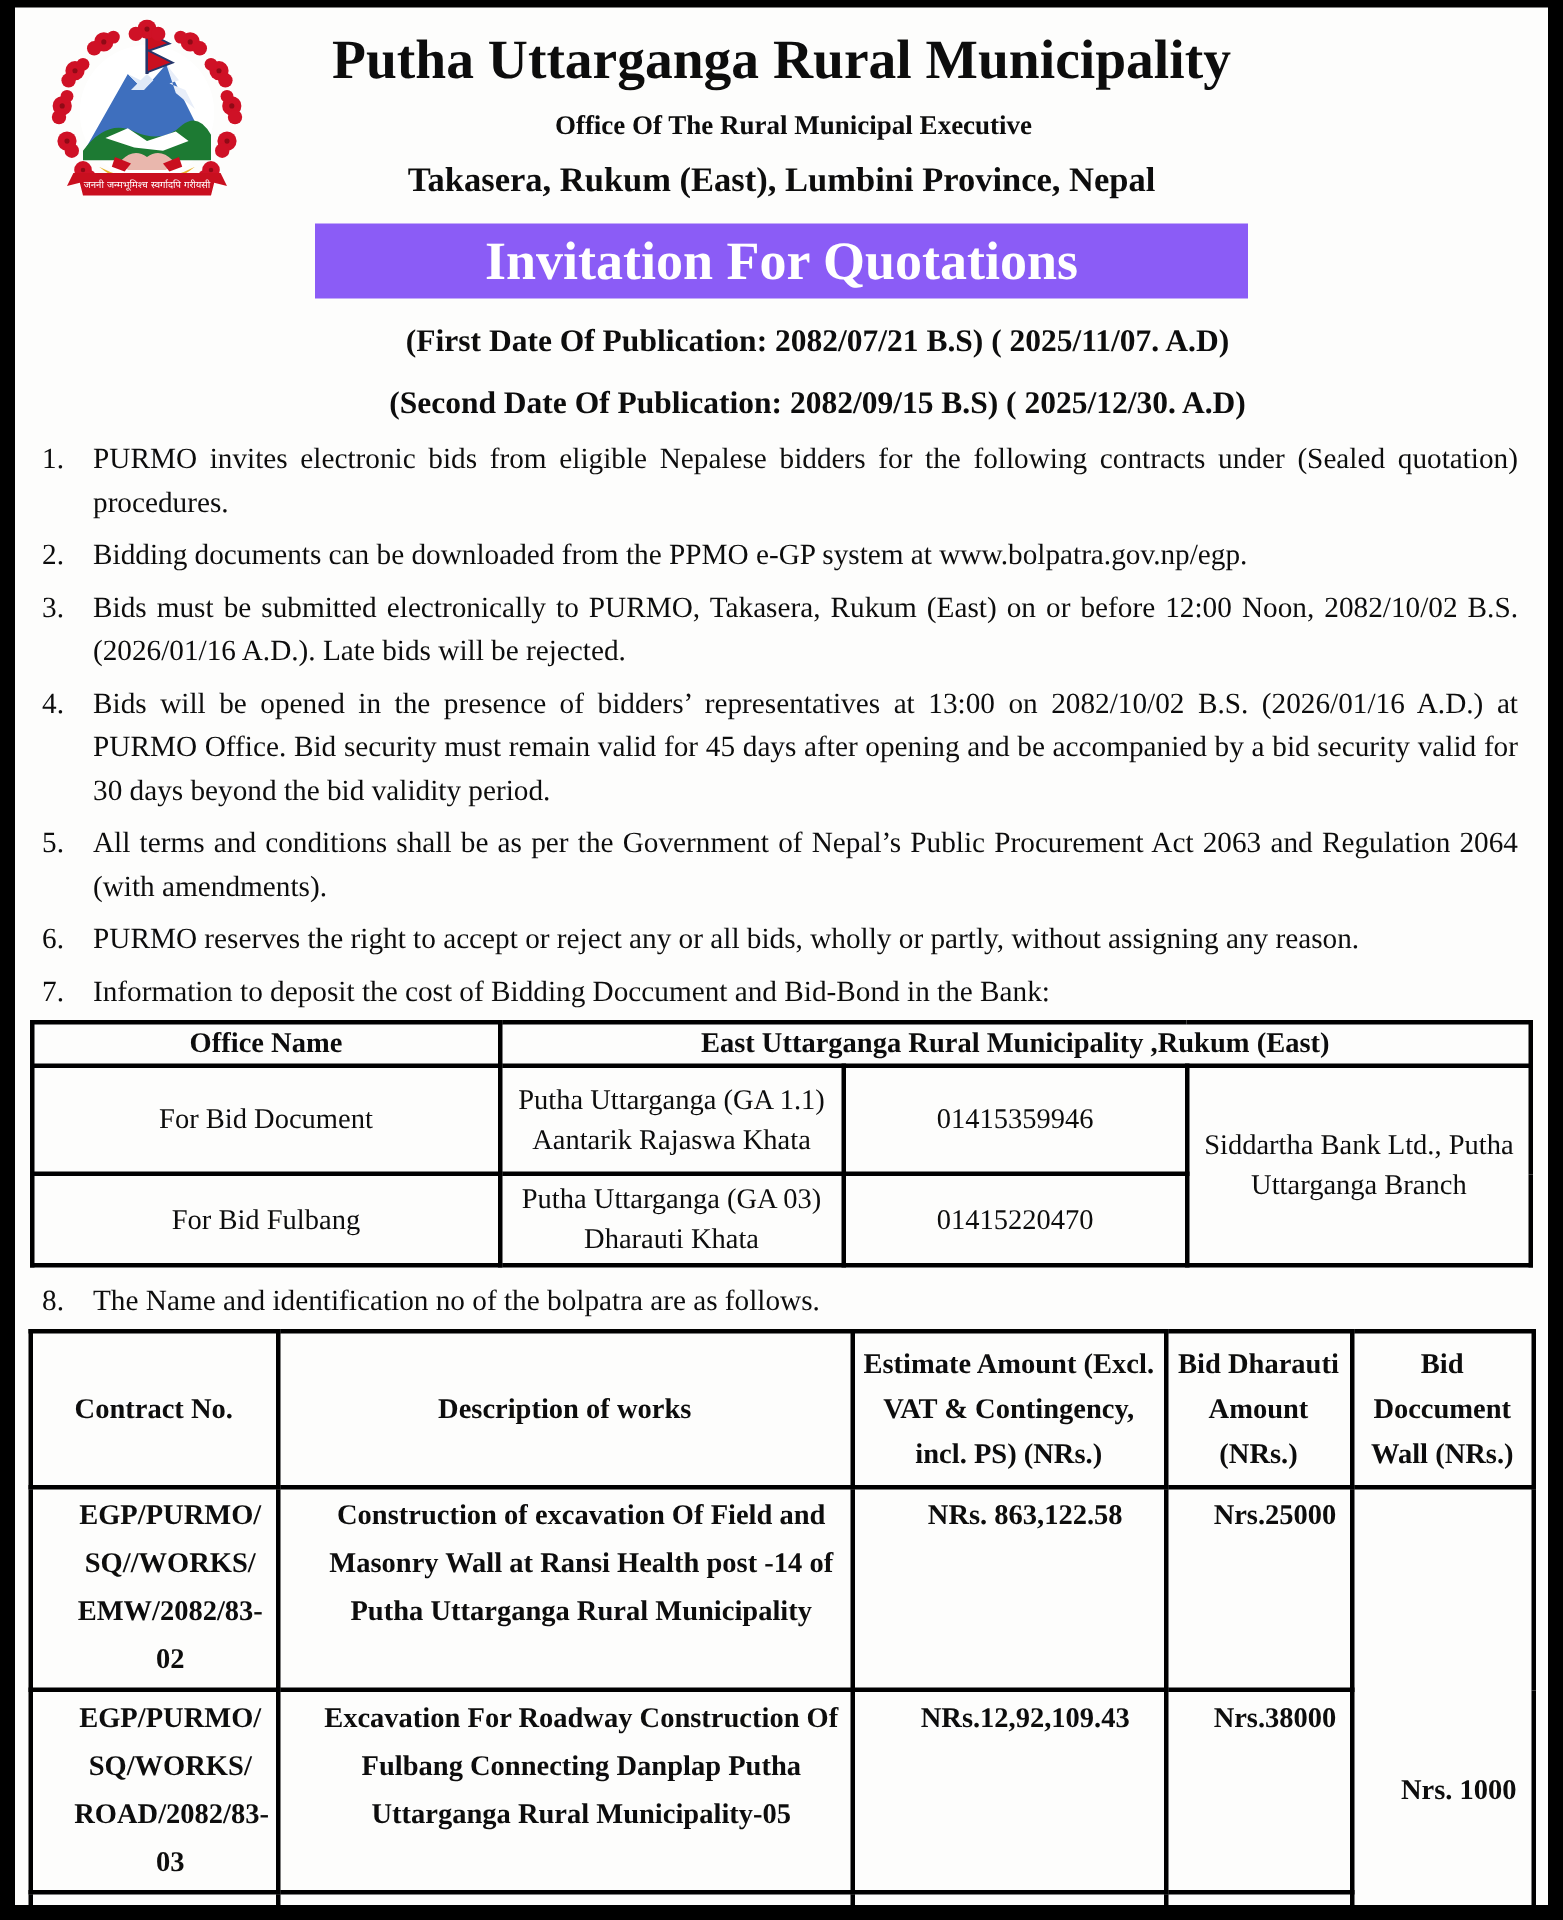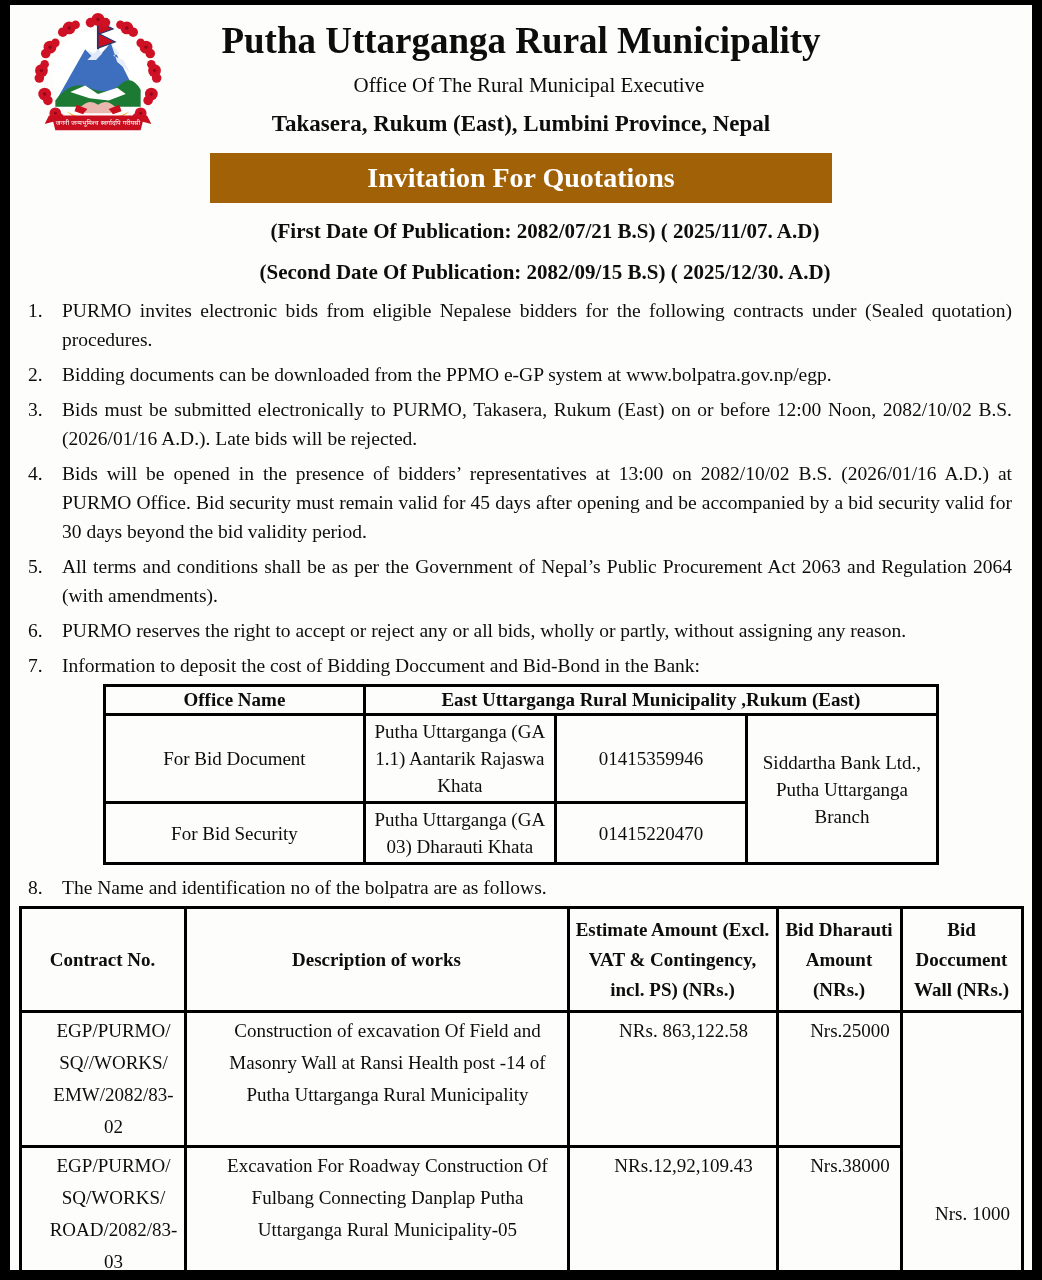--- a/index.html
+++ b/index.html
@@ -20,40 +20,40 @@
     background:#fdfdfc;
     overflow:hidden;
   }
 
   
   .logo{
     position:absolute;left:24px;top:8px;width:128px;height:128px;
   }
   .hdr{ text-align:center; padding-top:10px;}
   .hdr-title{font-size:37px;font-weight:bold;margin:4px 0 0 0;letter-spacing:0px;}
-  .hdr-office{font-size:21px;font-weight:normal;margin:11px 0 0 16px;}
+  .hdr-office{font-size:18px;font-weight:bold;margin:11px 0 0 16px;}
   .hdr-address{font-size:23px;font-weight:bold;margin:13px 0 0 0;}
 
   .banner{
     width:622px;height:50px;margin:16px auto 0 auto;
-    background:#a16207;color:#fff;
-    font-size:28px;font-weight:bold;
+    background:#8b5cf6;color:#fff;
+    font-size:36px;font-weight:bold;
     display:flex;align-items:center;justify-content:center;
   }
   .subtitle{font-size:21px;font-weight:bold;text-align:center;margin-top:9px;}
   .pubdate{font-size:21px;font-weight:bold;text-align:center;margin-top:16px;padding-left:48px;}
 
   
   .list{margin:11px 20px 0 14px;}
   .item{display:flex;margin-top:6px;font-size:19.5px;line-height:29px;}
   .item-no{width:34px;flex:0 0 34px;text-align:left;padding-left:4px;}
   .item-text{flex:1;text-align:justify;}
 
   
-  table{border-collapse:collapse;margin:4px auto 0 auto;width:836px;table-layout:fixed;}
+  table{border-collapse:collapse;margin:4px auto 0 auto;width:1002px;table-layout:fixed;}
   td,th{border:2px solid #000;padding:2px 6px;font-size:19px;box-sizing:border-box;overflow:hidden;}
   .bank-table{border:3px solid #000;}
   .bank-table td,.bank-table th{border-width:3px;text-align:center;vertical-align:middle;}
   .bank-table .c1{width:170px;}
   .bank-table .c2{width:375px;}
   .bank-table .c3{width:210px;}
   .bank-table .c4{width:247px;}
   .bank-table th{font-weight:bold;}
   .bank-table .hrow th{height:24px;}
   .bank-table .r1 td{height:72px;line-height:27px;}
@@ -61,21 +61,21 @@
   .bank-table td{font-weight:normal;line-height:27px;}
 
   .contracts-table{border:3px solid #000;}
   .contracts-table td,.contracts-table th{border-width:3px;text-align:center;}
   .contracts-table .c1{width:165px;}
   .contracts-table .c2{width:383px;}
   .contracts-table .c3{width:209px;}
   .contracts-table .c4{width:124px;}
   .contracts-table .c5{width:121px;}
   .contracts-table th{font-weight:bold;vertical-align:middle;height:104px;line-height:30px;}
-  .contracts-table td{vertical-align:top;height:98px;line-height:32px;font-weight:normal;padding-left:28px;}
+  .contracts-table td{vertical-align:top;height:98px;line-height:32px;font-weight:bold;padding-left:28px;}
   .contracts-table td.docprice{vertical-align:middle;}
   .prelines{white-space:pre-line;}
 
   .after8{margin-top:8px;}
 </style>
 </head>
 <body>
 
 <div class="page">
 
@@ -220,21 +220,21 @@
       <th class="c1">Office Name</th>
       <th class="c2" colspan="3">East Uttarganga Rural Municipality ,Rukum (East)</th>
     </tr>
     <tr class="r1">
       <td class="c1">For Bid Document</td>
       <td class="c2">Putha Uttarganga (GA 1.1) Aantarik Rajaswa Khata</td>
       <td class="c3">01415359946</td>
       <td class="c4" rowspan="2">Siddartha Bank Ltd., Putha Uttarganga Branch</td>
     </tr>
     <tr class="r2">
-      <td class="c1">For Bid Security</td>
+      <td class="c1">For Bid Fulbang</td>
       <td class="c2">Putha Uttarganga (GA 03) Dharauti Khata</td>
       <td class="c3">01415220470</td>
     </tr>
   </tbody>
     </table>
 
   <div class="list after8">
     <div class="item" style="margin-top:0;">
       <span class="item-no">8.</span>
       <span class="item-text">The Name and identification no of the bolpatra are as follows.</span>

